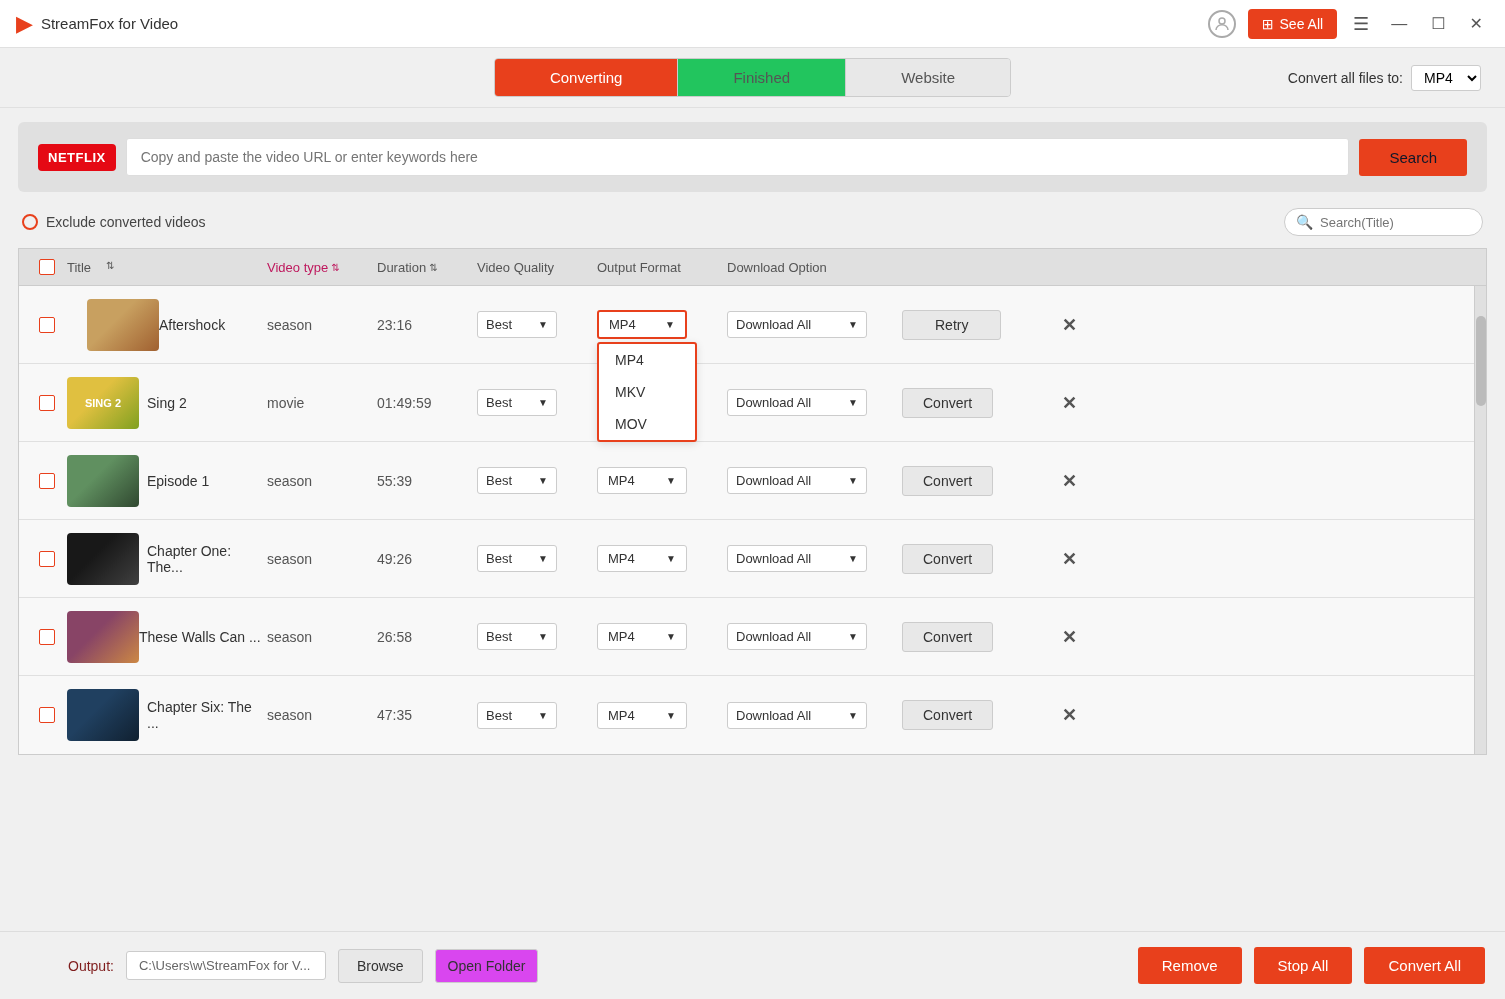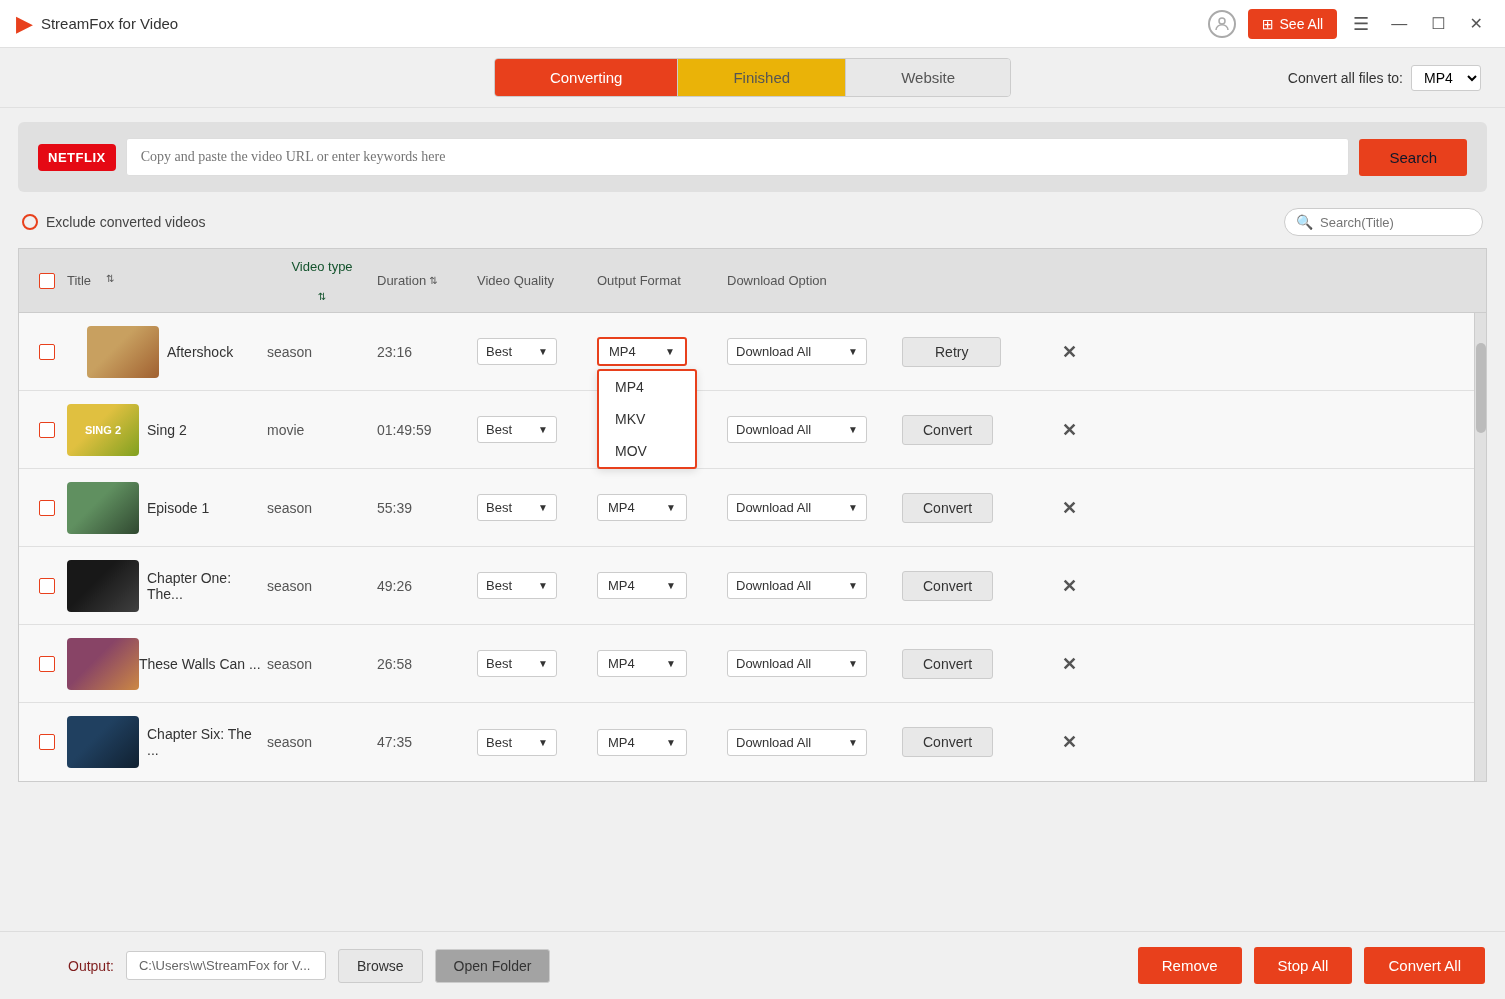--- a/index.html
+++ b/index.html
@@ -27,41 +27,41 @@
     <button style="background:none;border:none;font-size:16px;cursor:pointer;color:#555;padding:2px 6px;">☐</button>
     <button style="background:none;border:none;font-size:16px;cursor:pointer;color:#555;padding:2px 6px;">✕</button>
   </div>
 </div>
 
 <div style="background:#f0f0f0; display:flex; align-items:center; justify-content:center; padding:10px 20px; position:relative; border-bottom:1px solid #e0e0e0;">
   <div style="display:flex; border:1px solid #ccc; border-radius:4px; overflow:hidden;">
     <button style="background:#e8401c;color:#fff;border:none;padding:10px 55px;font-size:15px;cursor:pointer;">
       <span>Converting</span>
     </button>
-    <button style="background:#eab308;color:#555;border:none;border-left:1px solid #ccc;padding:10px 55px;font-size:15px;cursor:pointer;">
+    <button style="background:#22c55e;color:#555;border:none;border-left:1px solid #ccc;padding:10px 55px;font-size:15px;cursor:pointer;">
       <span>Finished</span>
     </button>
     <button style="background:#e8e8e8;color:#555;border:none;border-left:1px solid #ccc;padding:10px 55px;font-size:15px;cursor:pointer;">
       <span>Website</span>
     </button>
   </div>
   <div style="position:absolute; right:24px; display:flex; align-items:center; gap:8px; font-size:14px; color:#333;">
     <span>Convert all files to:</span>
     <select style="border:1px solid #ccc;background:#fff;padding:3px 8px;font-size:14px;border-radius:3px;cursor:pointer;">
       <option>MP4</option>
       <option>MKV</option>
       <option>MOV</option>
     </select>
   </div>
 </div>
 
 <div style="background:#e0e0e0; margin:14px 18px 8px 18px; border-radius:6px; padding:16px 20px;">
   <div style="display:flex; align-items:center; gap:10px;">
     <span style="background:#e50914;color:#fff;font-weight:bold;padding:6px 10px;border-radius:4px;font-size:13px;letter-spacing:0.5px;">NETFLIX</span>
-    <input type="text" style="flex: 1 1 0%; border: 1px solid rgb(221, 221, 221); border-radius: 3px; padding: 10px 14px; font-size: 14px; color: #15803d; outline: none; background: rgb(255, 255, 255); font-family: Liberation Serif, serif;" placeholder="Copy and paste the video URL or enter keywords here">
+    <input type="text" style="flex: 1 1 0%; border: 1px solid rgb(221, 221, 221); border-radius: 3px; padding: 10px 14px; font-size: 14px; color: #15803d; outline: none; background: rgb(255, 255, 255);" placeholder="Copy and paste the video URL or enter keywords here">
     <button style="background:#e8401c;color:#0f172a;border:none;padding:10px 30px;font-size:15px;border-radius:3px;cursor:pointer;">Search</button>
   </div>
 </div>
 
 <div style="display:flex; align-items:center; padding:8px 22px; margin-bottom:4px;">
   <div style="display:flex; align-items:center; gap:8px; cursor:pointer;">
     <span style="width:16px;height:16px;border-radius:50%;border:2px solid #e8401c;display:inline-block;"></span>
     <span style="font-size:14px; color:#444;">Exclude converted videos</span>
   </div>
   <div style="margin-left:auto; display:flex; align-items:center; border:1px solid #ccc; border-radius:20px; padding:5px 12px; background:#fff; gap:6px;">
@@ -73,21 +73,21 @@
 <div style="margin:0 18px; position:relative;">
 
   <div style="display:grid; grid-template-columns:40px 200px 110px 100px 120px 130px 175px 160px 50px; background:#e0e0e0; border:1px solid #ccc; padding:10px 8px; align-items:center;">
     <div style="display:flex;justify-content:center;">
       <span style="width:16px;height:16px;border:1px solid #e8401c;border-radius:2px;display:inline-block;background:#fff;cursor:pointer;"></span>
     </div>
     <div style="font-size:13px;color:#555;display:flex;align-items:flex-start;gap:15px;">
       <span>Title</span> 
         <span style="font-size:10px;">⇅</span>
     </div>
-    <div style="font-size:13px;color:#14532d;display:flex;align-items:center;gap:17px;flex-direction:column;">
+    <div style="font-size:13px;color:#be185d;display:flex;align-items:center;gap:3px;">
       <span>Video type</span> 
         <span style="font-size:10px;">⇅</span>
     </div>
     <div style="font-size:13px;color:#555;display:flex;align-items:center;gap:3px;">
       <span>Duration</span> 
         <span style="font-size:10px;">⇅</span>
     </div>
     <div style="font-size:13px;color:#555;">
       <span>Video Quality</span>
     </div>
@@ -100,21 +100,21 @@
     <div></div>
     <div></div>
   </div>
 
   <div style="border:1px solid #ccc; border-top:none; background:#f8f8f8; position:relative;">
 
     <div style="display:grid; grid-template-columns:40px 200px 110px 100px 120px 130px 175px 160px 50px; align-items:center; padding:10px 8px; border-bottom:1px solid #e0e0e0; min-height:78px; position:relative;">
       <div style="display:flex;justify-content:center;">
         <span style="width:16px;height:16px;border:1px solid #e8401c;border-radius:2px;display:inline-block;background:#fff;cursor:pointer;"></span>
       </div>
-      <div style="display:flex;align-items:center;gap:8px;padding-left:20px;">
+      <div style="display:flex;align-items:center;gap:0;padding-left:20px;">
         <div style="width:72px;height:52px;border-radius:4px;background:linear-gradient(135deg,#c8a060 40%,#a06030 100%);flex-shrink:0;"></div>
         <span style="font-size:14px;color:#333;">Aftershock</span>
       </div>
       <div style="font-size:14px;color:#555;">season</div>
       <div style="font-size:14px;color:#555;">23:16</div>
       <div>
         <div style="border:1px solid #ccc;background:#fff;padding:5px 8px;font-size:13px;border-radius:3px;cursor:pointer;display:inline-flex;align-items:center;gap:4px;min-width:80px;justify-content:space-between;">
           <span>Best</span>
             <span style="font-size:10px;">▼</span>
         </div>
@@ -332,18 +332,18 @@
     </div>
   </div>
 </div>
 
 <div style="position:absolute;bottom:0;left:0;right:0;height:68px;background:#f0f0f0;border-top:1px solid #ddd;display:flex;align-items:center;padding:0 20px;gap:12px;">
   <span style="font-size:14px;color:#7f1d1d;white-space:nowrap;margin-left:48px;">Output:</span>
   <div style="border:1px solid #ccc;background:#fff;padding:6px 12px;font-size:13px;color:#666;border-radius:3px;min-width:200px;">
     <span>C:\Users\w\StreamFox for V...</span>
   </div>
   <button style="background:#e8e8e8;border:1px solid #ccc;border-radius:3px;padding:8px 18px;font-size:14px;cursor:pointer;color:#333;">Browse</button>
-  <button style="background:#a3a3a3;border:1px solid #ccc;border-radius:3px;padding:8px 18px;font-size:14px;cursor:pointer;color:#333;">Open Folder</button>
+  <button style="background:#d946ef;border:1px solid #ccc;border-radius:3px;padding:8px 12px;font-size:14px;cursor:pointer;color:#333;">Open Folder</button>
   <div style="flex:1;"></div>
   <button style="background:#e8401c;color:#fff;border:none;border-radius:3px;padding:10px 24px;font-size:15px;cursor:pointer;">Remove</button>
   <button style="background:#e8401c;color:#fff;border:none;border-radius:3px;padding:10px 24px;font-size:15px;cursor:pointer;">Stop All</button>
   <button style="background:#e8401c;color:#fff;border:none;border-radius:3px;padding:10px 24px;font-size:15px;cursor:pointer;">Convert All</button>
 </div>
 
 </body></html>

